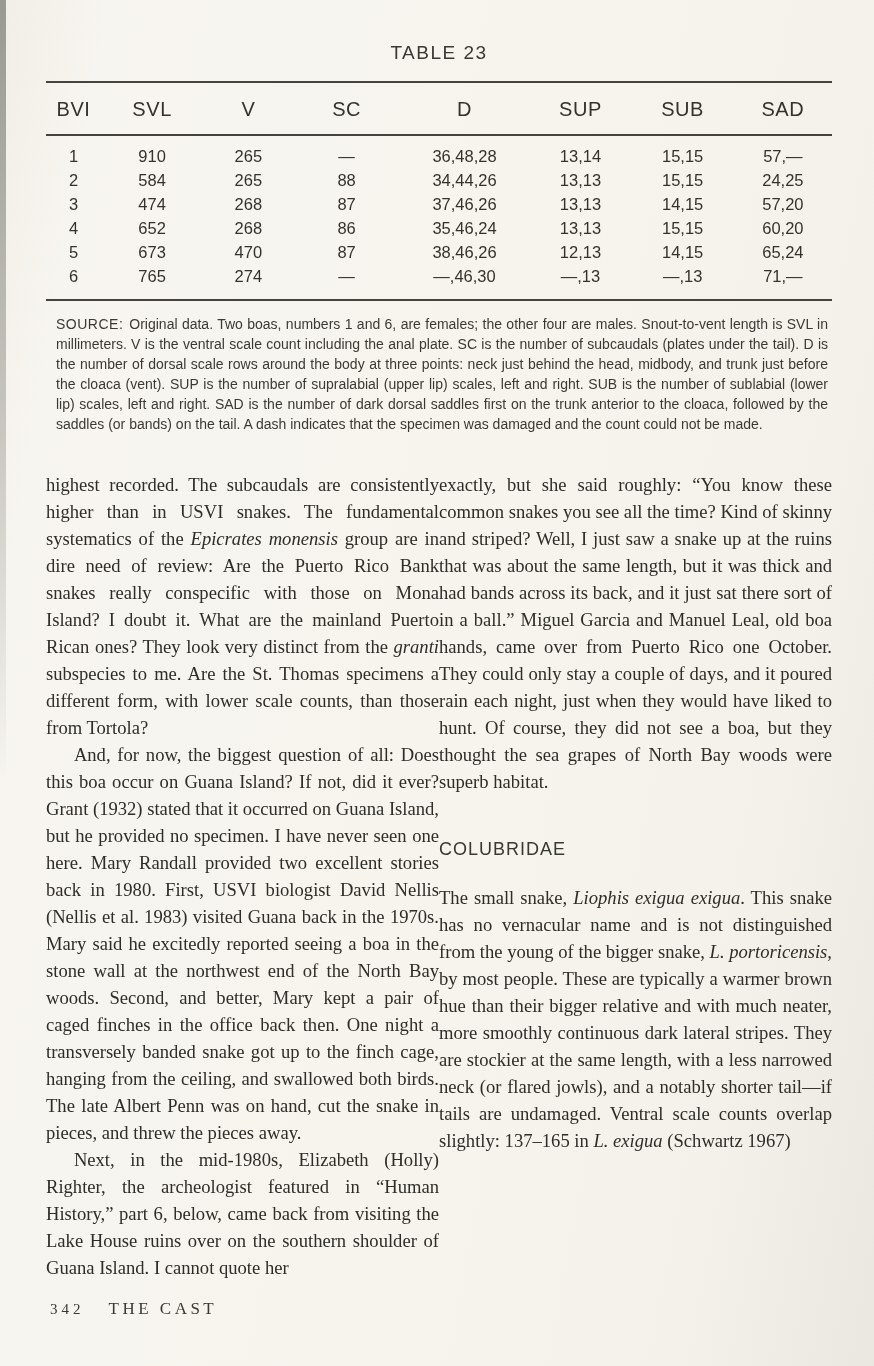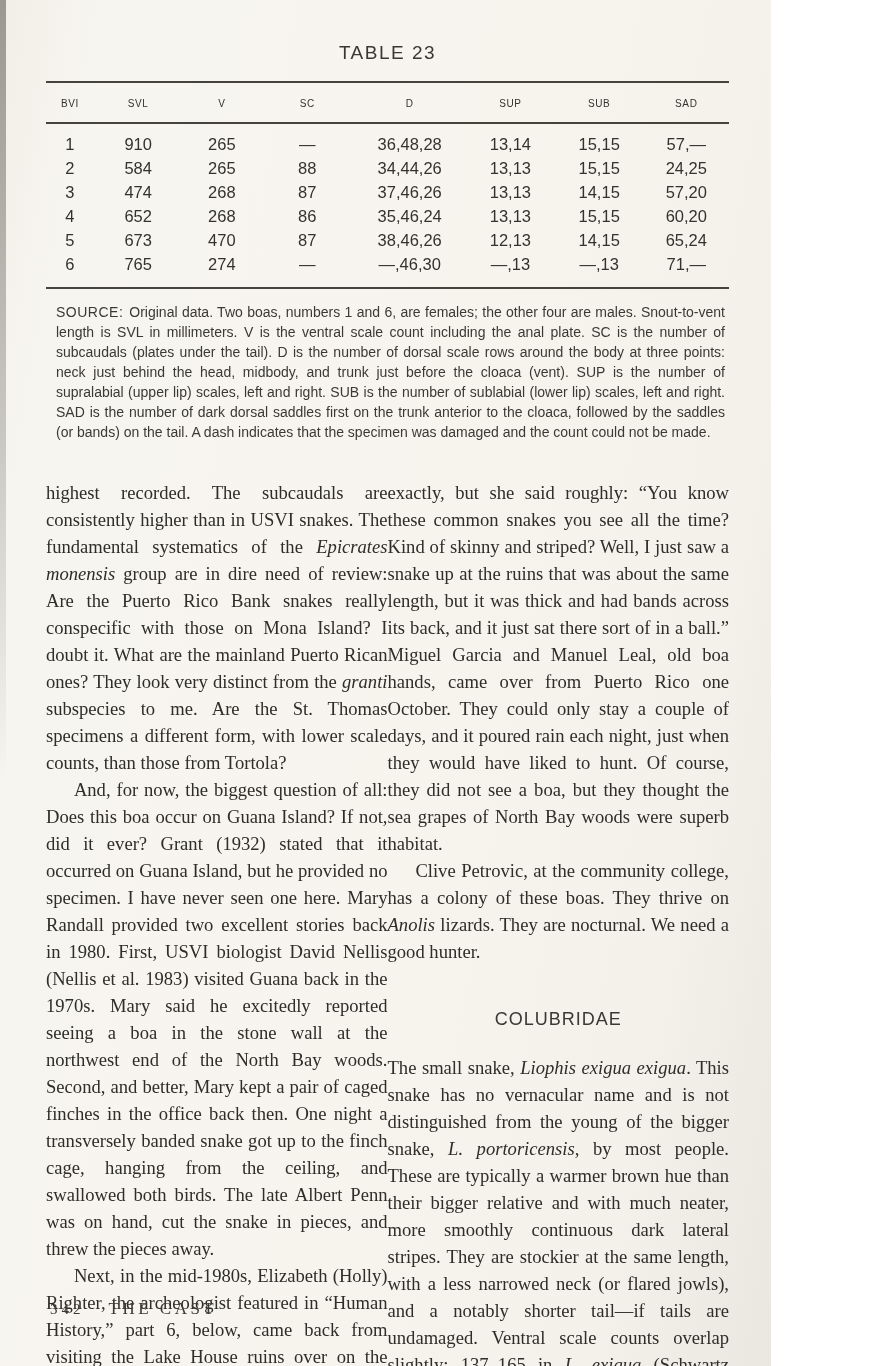--- a/index.html
+++ b/index.html
@@ -4,21 +4,21 @@
 <style>
   html, body { margin: 0; padding: 0; }
   body {
     width: 874px; height: 1366px;
     font-family: "Liberation Serif", serif;
     color: #2e2c27;
     overflow: hidden;
   }
   .page {
     position: relative;
-    width: 771px; height: 1366px;
+    width: 874px; height: 1366px;
     box-sizing: border-box;
     padding: 36px 42px 0 46px;
     background: linear-gradient(100deg, #f0eee6 0%, #f7f5ef 10%, #f6f4ed 55%, #f3f1ea 82%, #e9e7df 100%);
   }
   .left-edge-shadow {
     position: absolute; left: 0; top: 0;
     width: 6px; height: 780px;
     background: linear-gradient(to bottom, rgba(82,82,75,.55), rgba(82,82,75,.28) 55%, rgba(82,82,75,0));
     pointer-events: none;
   }
@@ -37,21 +37,21 @@
   table.data-table {
     width: 100%; border-collapse: collapse;
     margin-top: 17px;
     font-family: "Liberation Sans", sans-serif;
     color: #34322c;
     border-top: 2px solid #45433c;
     border-bottom: 2px solid #45433c;
   }
   .data-table thead tr { border-bottom: 2px solid #45433c; }
   .data-table th {
-    font-weight: normal; font-size: 10px; letter-spacing: .6px;
+    font-weight: normal; font-size: 20px; letter-spacing: .6px;
     padding: 15px 0 13px; text-align: center;
   }
   .data-table td {
     font-size: 16.5px; text-align: center; padding: 2.5px 0;
   }
   .data-table tbody tr:first-child td { padding-top: 11px; }
   .data-table tbody tr:last-child td { padding-bottom: 13px; }
   col.c-bvi { width: 7%; }  col.c-svl { width: 13%; }
   col.c-v   { width: 11.5%; } col.c-sc { width: 13.5%; }
   col.c-d   { width: 16.5%; } col.c-sup { width: 13%; }
@@ -69,21 +69,21 @@
     flex: 1; text-align: justify;
     font-size: 18.6px; line-height: 27px;
     hyphens: auto; -webkit-hyphens: auto;
     color: #2f2d28;
   }
   .col p { margin: 0; }
   .col p.indent { text-indent: 1.5em; }
   .section-heading {
     font-family: "Liberation Sans", sans-serif;
     font-weight: normal; font-size: 18px; letter-spacing: 1px;
-    color: #3a3832; text-align: center;
+    color: #3a3832; text-align: left;
     margin: 41px 0 21px 0;
   }
   
   .page-footer {
     position: absolute; left: 50px; top: 1299px;
     color: #3b3933; font-size: 15px;
   }
   .page-number { letter-spacing: 4px; margin-right: 24px; }
   .running-title { font-size: 17px; letter-spacing: 3.5px; }
 </style>
@@ -187,21 +187,20 @@
   <p class="source-note"><span class="source-label">SOURCE:</span><span>Original data. Two boas, numbers 1 and 6, are females; the other four are males. Snout-to-vent length is SVL in millimeters. V is the ventral scale count including the anal plate. SC is the number of subcaudals (plates under the tail). D is the number of dorsal scale rows around the body at three points: neck just behind the head, midbody, and trunk just before the cloaca (vent). SUP is the number of supralabial (upper lip) scales, left and right. SUB is the number of sublabial (lower lip) scales, left and right. SAD is the number of dark dorsal saddles first on the trunk anterior to the cloaca, followed by the saddles (or bands) on the tail. A dash indicates that the specimen was damaged and the count could not be made.</span></p>
 
   <main class="columns">
     <div class="col" id="left-col">
         <p><span>highest recorded. The subcaudals are consistently higher than in USVI snakes. The fundamental systematics of the </span><i>Epicrates monensis</i><span> group are in dire need of review: Are the Puerto Rico Bank snakes really conspecific with those on Mona Island? I doubt it. What are the mainland Puerto Rican ones? They look very distinct from the </span><i>granti</i><span> subspecies to me. Are the St. Thomas specimens a different form, with lower scale counts, than those from Tortola?</span></p>
         <p class="indent"><span>And, for now, the biggest question of all: Does this boa occur on Guana Island? If not, did it ever? Grant (1932) stated that it occurred on Guana Island, but he provided no specimen. I have never seen one here. Mary Randall provided two excellent stories back in 1980. First, USVI biologist David Nellis (Nellis et al. 1983) visited Guana back in the 1970s. Mary said he excitedly reported seeing a boa in the stone wall at the northwest end of the North Bay woods. Second, and better, Mary kept a pair of caged finches in the office back then. One night a transversely banded snake got up to the finch cage, hanging from the ceiling, and swallowed both birds. The late Albert Penn was on hand, cut the snake in pieces, and threw the pieces away.</span></p>
         <p class="indent"><span>Next, in the mid-1980s, Elizabeth (Holly) Righter, the archeologist featured in “Human History,” part 6, below, came back from visiting the Lake House ruins over on the southern shoulder of Guana Island. I cannot quote her</span></p>
       </div>
     <div class="col" id="right-col">
         <p><span>exactly, but she said roughly: “You know these common snakes you see all the time? Kind of skinny and striped? Well, I just saw a snake up at the ruins that was about the same length, but it was thick and had bands across its back, and it just sat there sort of in a ball.” Miguel Garcia and Manuel Leal, old boa hands, came over from Puerto Rico one October. They could only stay a couple of days, and it poured rain each night, just when they would have liked to hunt. Of course, they did not see a boa, but they thought the sea grapes of North Bay woods were superb habitat.</span></p>
-        <p class="indent"><span>Clive Petrovic, at the community college, has a colony of these boas. They thrive on </span><i>Anolis</i><span> lizards. They are nocturnal. We need a good hunter.</span></p>
         <h2 class="section-heading">COLUBRIDAE</h2>
         <p><span>The small snake, </span><i>Liophis exigua exigua</i><span>. This snake has no vernacular name and is not distinguished from the young of the bigger snake, </span><i>L. portoricensis</i><span>, by most people. These are typically a warmer brown hue than their bigger relative and with much neater, more smoothly continuous dark lateral stripes. They are stockier at the same length, with a less narrowed neck (or flared jowls), and a notably shorter tail—if tails are undamaged. Ventral scale counts overlap slightly: 137–165 in </span><i>L. exigua</i><span> (Schwartz 1967)</span></p>
       </div>
   </main>
 
   <footer class="page-footer">
     <span class="page-number">342</span><span class="running-title">THE CAST</span>
   </footer>
 </div>
 

